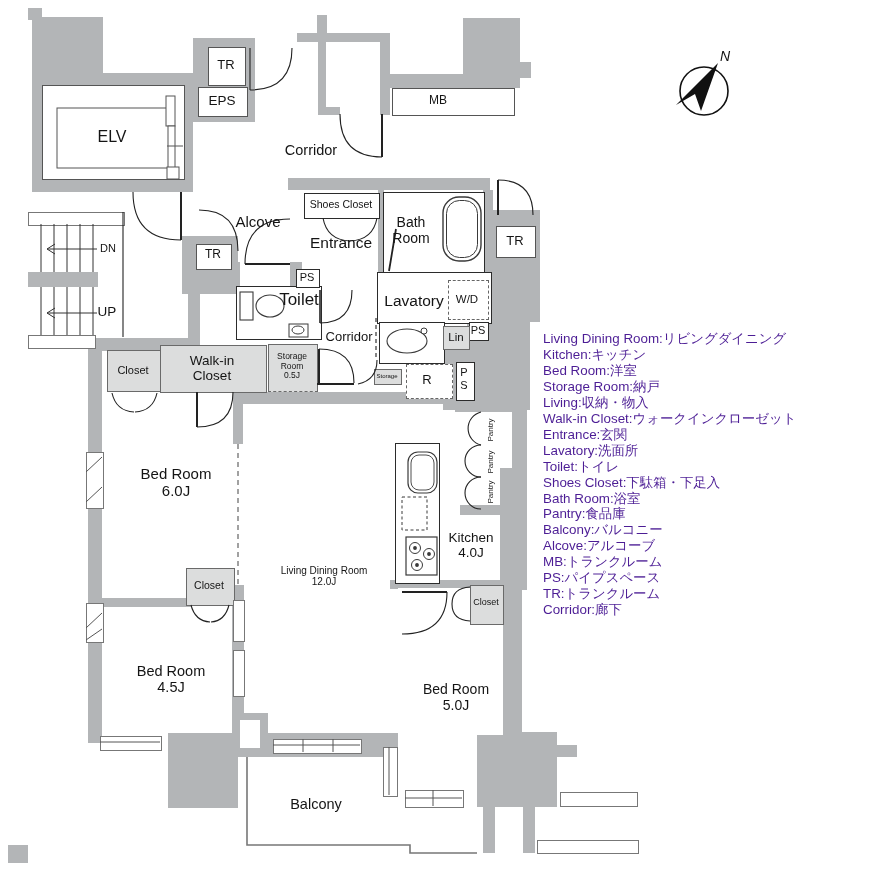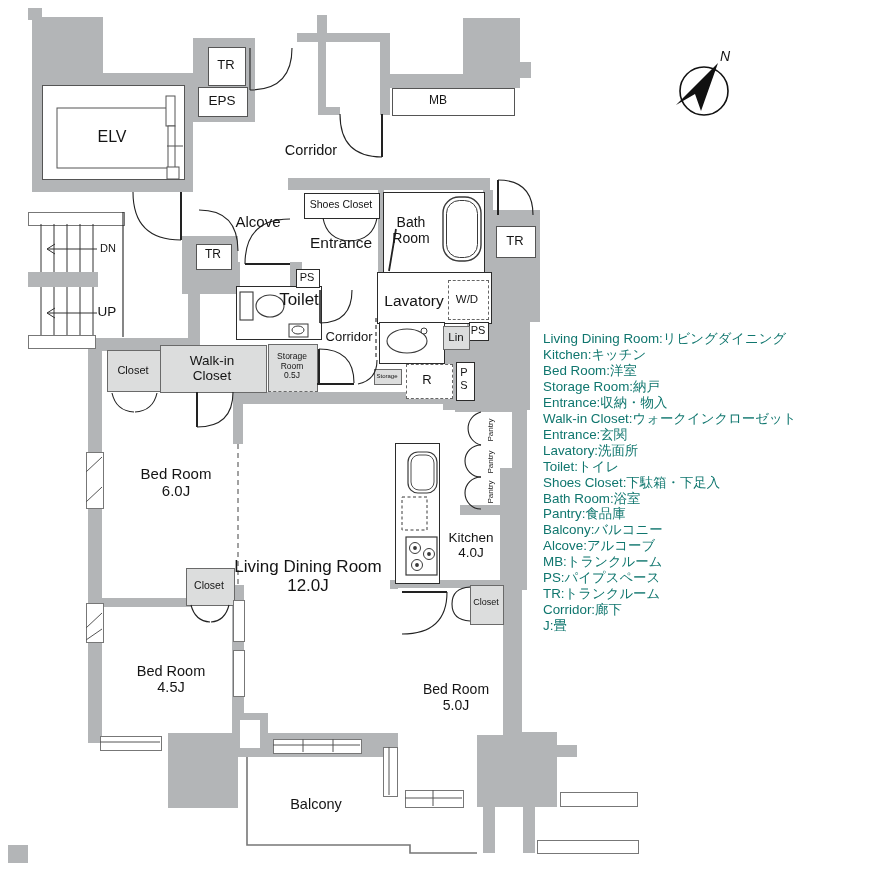--- a/index.html
+++ b/index.html
@@ -9,21 +9,21 @@
   .room{position:absolute;background:#fff;z-index:2;}
   .brd{border:1px solid #555;}
   .bx{position:absolute;background:#fff;border:1.4px solid #2b2b2b;z-index:3;}
   .dash{position:absolute;background:#fff;border:1.2px dashed #666;z-index:3;}
   .lb{position:absolute;background:#dcdddd;border:1px solid #6a6a6a;z-index:3;}
   .win{position:absolute;background:#fff;border:1px solid #777;z-index:3;}
   svg.ov{position:absolute;left:0;top:0;z-index:4;pointer-events:none;}
   .lbl{position:absolute;transform:translate(-50%,-50%);white-space:nowrap;text-align:center;
        line-height:1.12;z-index:5;color:#141414;}
   .vlbl{position:absolute;transform:translate(-50%,-50%) rotate(-90deg);white-space:nowrap;z-index:5;color:#222;}
-  #legend{position:absolute;left:543px;top:331px;z-index:5;font-size:13.4px;line-height:15.95px;color:#0f766e;}
+  #legend{position:absolute;left:543px;top:331px;z-index:5;font-size:13.4px;line-height:15.95px;color:#4c1d95;}
 </style>
 </head>
 <body>
 
 <div id="stage">
 
   <div class="w" style="left:28px;top:8px;width:14px;height:12px"></div>
   <div class="w" style="left:32px;top:17px;width:71px;height:175px"></div>
   <div class="w" style="left:103px;top:73px;width:90px;height:119px"></div>
   <div class="w" style="left:193px;top:38px;width:62px;height:84px"></div>
@@ -229,46 +229,45 @@
   <div class="lbl" style="left:467px;top:299px;font-size:11.5px">W/D</div>
   <div class="lbl" style="left:456px;top:337px;font-size:11.5px">Lin</div>
   <div class="lbl" style="left:478px;top:330px;font-size:11px">PS</div>
   <div class="lbl" style="left:292px;top:366px;font-size:8.5px"><span>Storage</span><br><span>Room</span><br><span>0.5J</span></div>
   <div class="lbl" style="left:387px;top:376px;font-size:6px">Storage</div>
   <div class="lbl" style="left:427px;top:380px;font-size:13px">R</div>
   <div class="lbl" style="left:464px;top:379px;font-size:11px;line-height:1.2"><span>P</span><br><span>S</span></div>
   <div class="lbl" style="left:133px;top:370px;font-size:11px">Closet</div>
   <div class="lbl" style="left:212px;top:368px;font-size:13.5px"><span>Walk-in</span><br><span>Closet</span></div>
   <div class="lbl" style="left:176px;top:483px;font-size:15px"><span>Bed Room</span><br><span>6.0J</span></div>
-  <div class="lbl" style="left:308px;top:576px;font-size:17px"><span>Living Dining Room</span><br><span>12.0J</span></div>
+  <div class="lbl" style="left:324px;top:576px;font-size:10px"><span>Living Dining Room</span><br><span>12.0J</span></div>
   <div class="lbl" style="left:471px;top:545px;font-size:13.5px"><span>Kitchen</span><br><span>4.0J</span></div>
   <div class="vlbl" style="left:490px;top:430px;font-size:8px">Pantry</div>
   <div class="vlbl" style="left:490px;top:462px;font-size:8px">Pantry</div>
   <div class="vlbl" style="left:490px;top:492px;font-size:8px">Pantry</div>
   <div class="lbl" style="left:486px;top:602px;font-size:9px">Closet</div>
   <div class="lbl" style="left:456px;top:698px;font-size:14px"><span>Bed Room</span><br><span>5.0J</span></div>
   <div class="lbl" style="left:209px;top:586px;font-size:10.5px">Closet</div>
   <div class="lbl" style="left:171px;top:679px;font-size:14.5px"><span>Bed Room</span><br><span>4.5J</span></div>
   <div class="lbl" style="left:316px;top:804px;font-size:14.5px">Balcony</div>
 
   <div id="legend">
       <div>Living Dining Room:リビングダイニング</div>
       <div>Kitchen:キッチン</div>
       <div>Bed Room:洋室</div>
       <div>Storage Room:納戸</div>
-      <div>Entrance:収納・物入</div>
+      <div>Living:収納・物入</div>
       <div>Walk-in Closet:ウォークインクローゼット</div>
       <div>Entrance:玄関</div>
       <div>Lavatory:洗面所</div>
       <div>Toilet:トイレ</div>
       <div>Shoes Closet:下駄箱・下足入</div>
       <div>Bath Room:浴室</div>
       <div>Pantry:食品庫</div>
       <div>Balcony:バルコニー</div>
       <div>Alcove:アルコーブ</div>
       <div>MB:トランクルーム</div>
       <div>PS:パイプスペース</div>
       <div>TR:トランクルーム</div>
       <div>Corridor:廊下</div>
-      <div>J:畳</div>
     </div>
 
 </div>
 
 </body></html>

